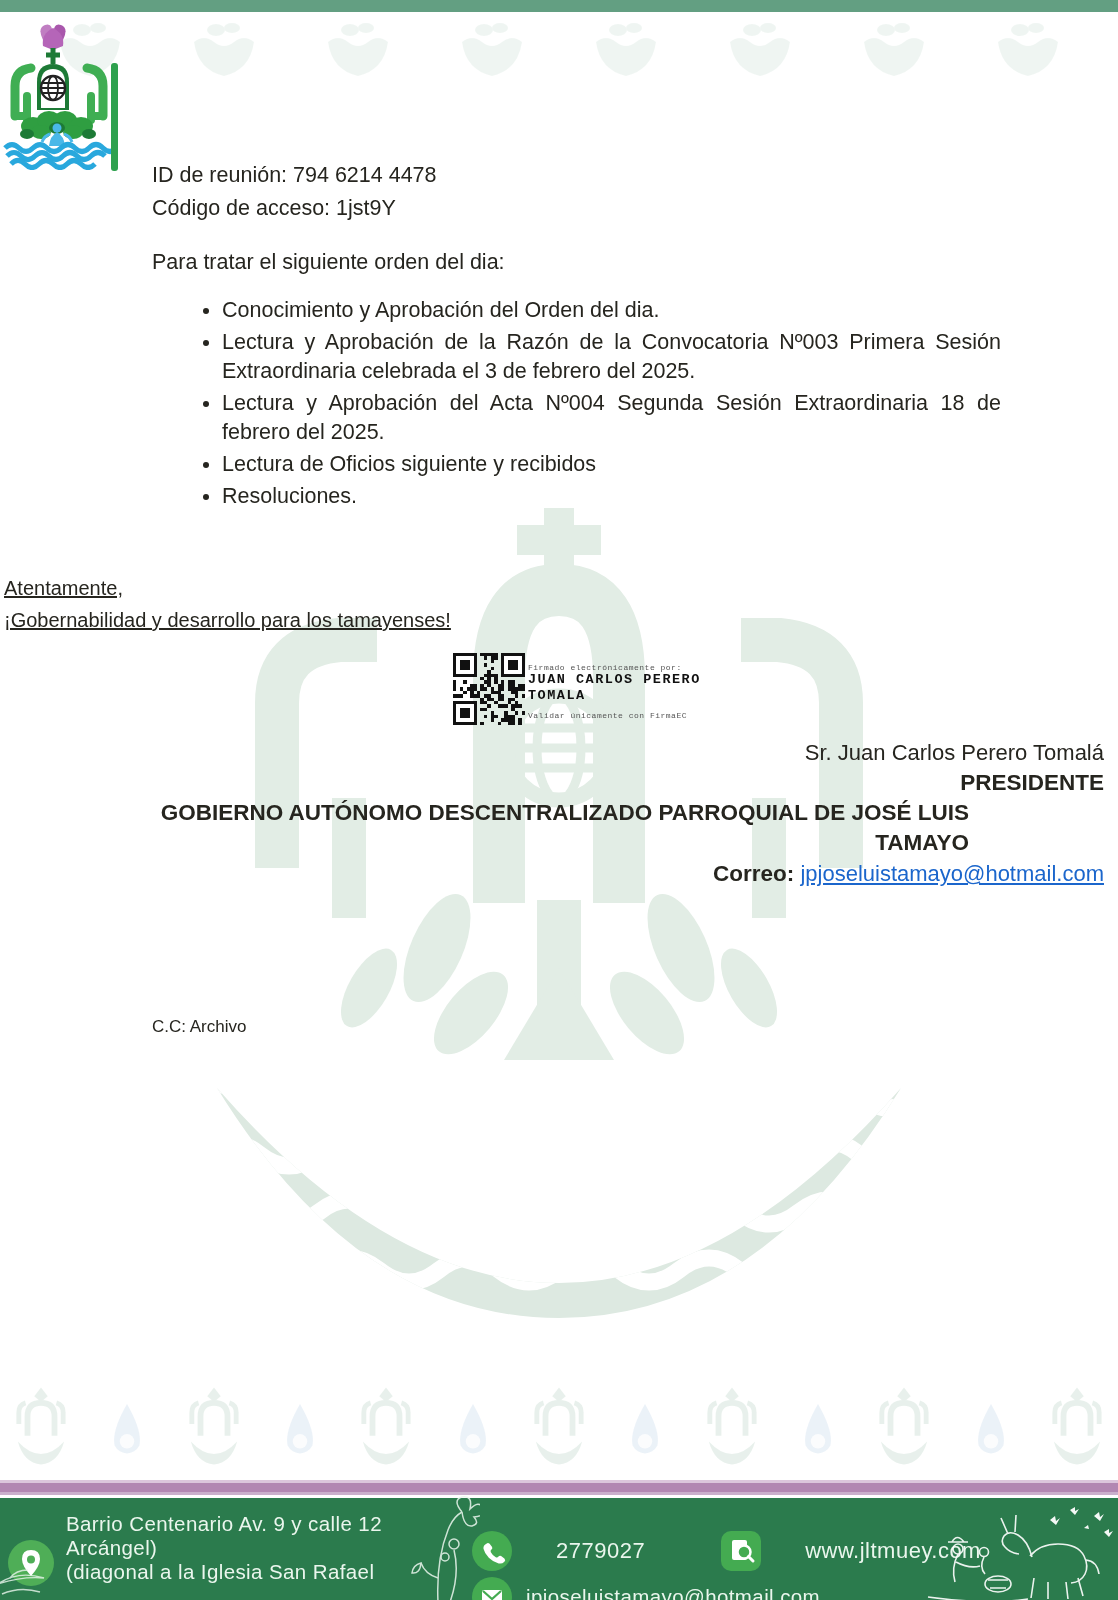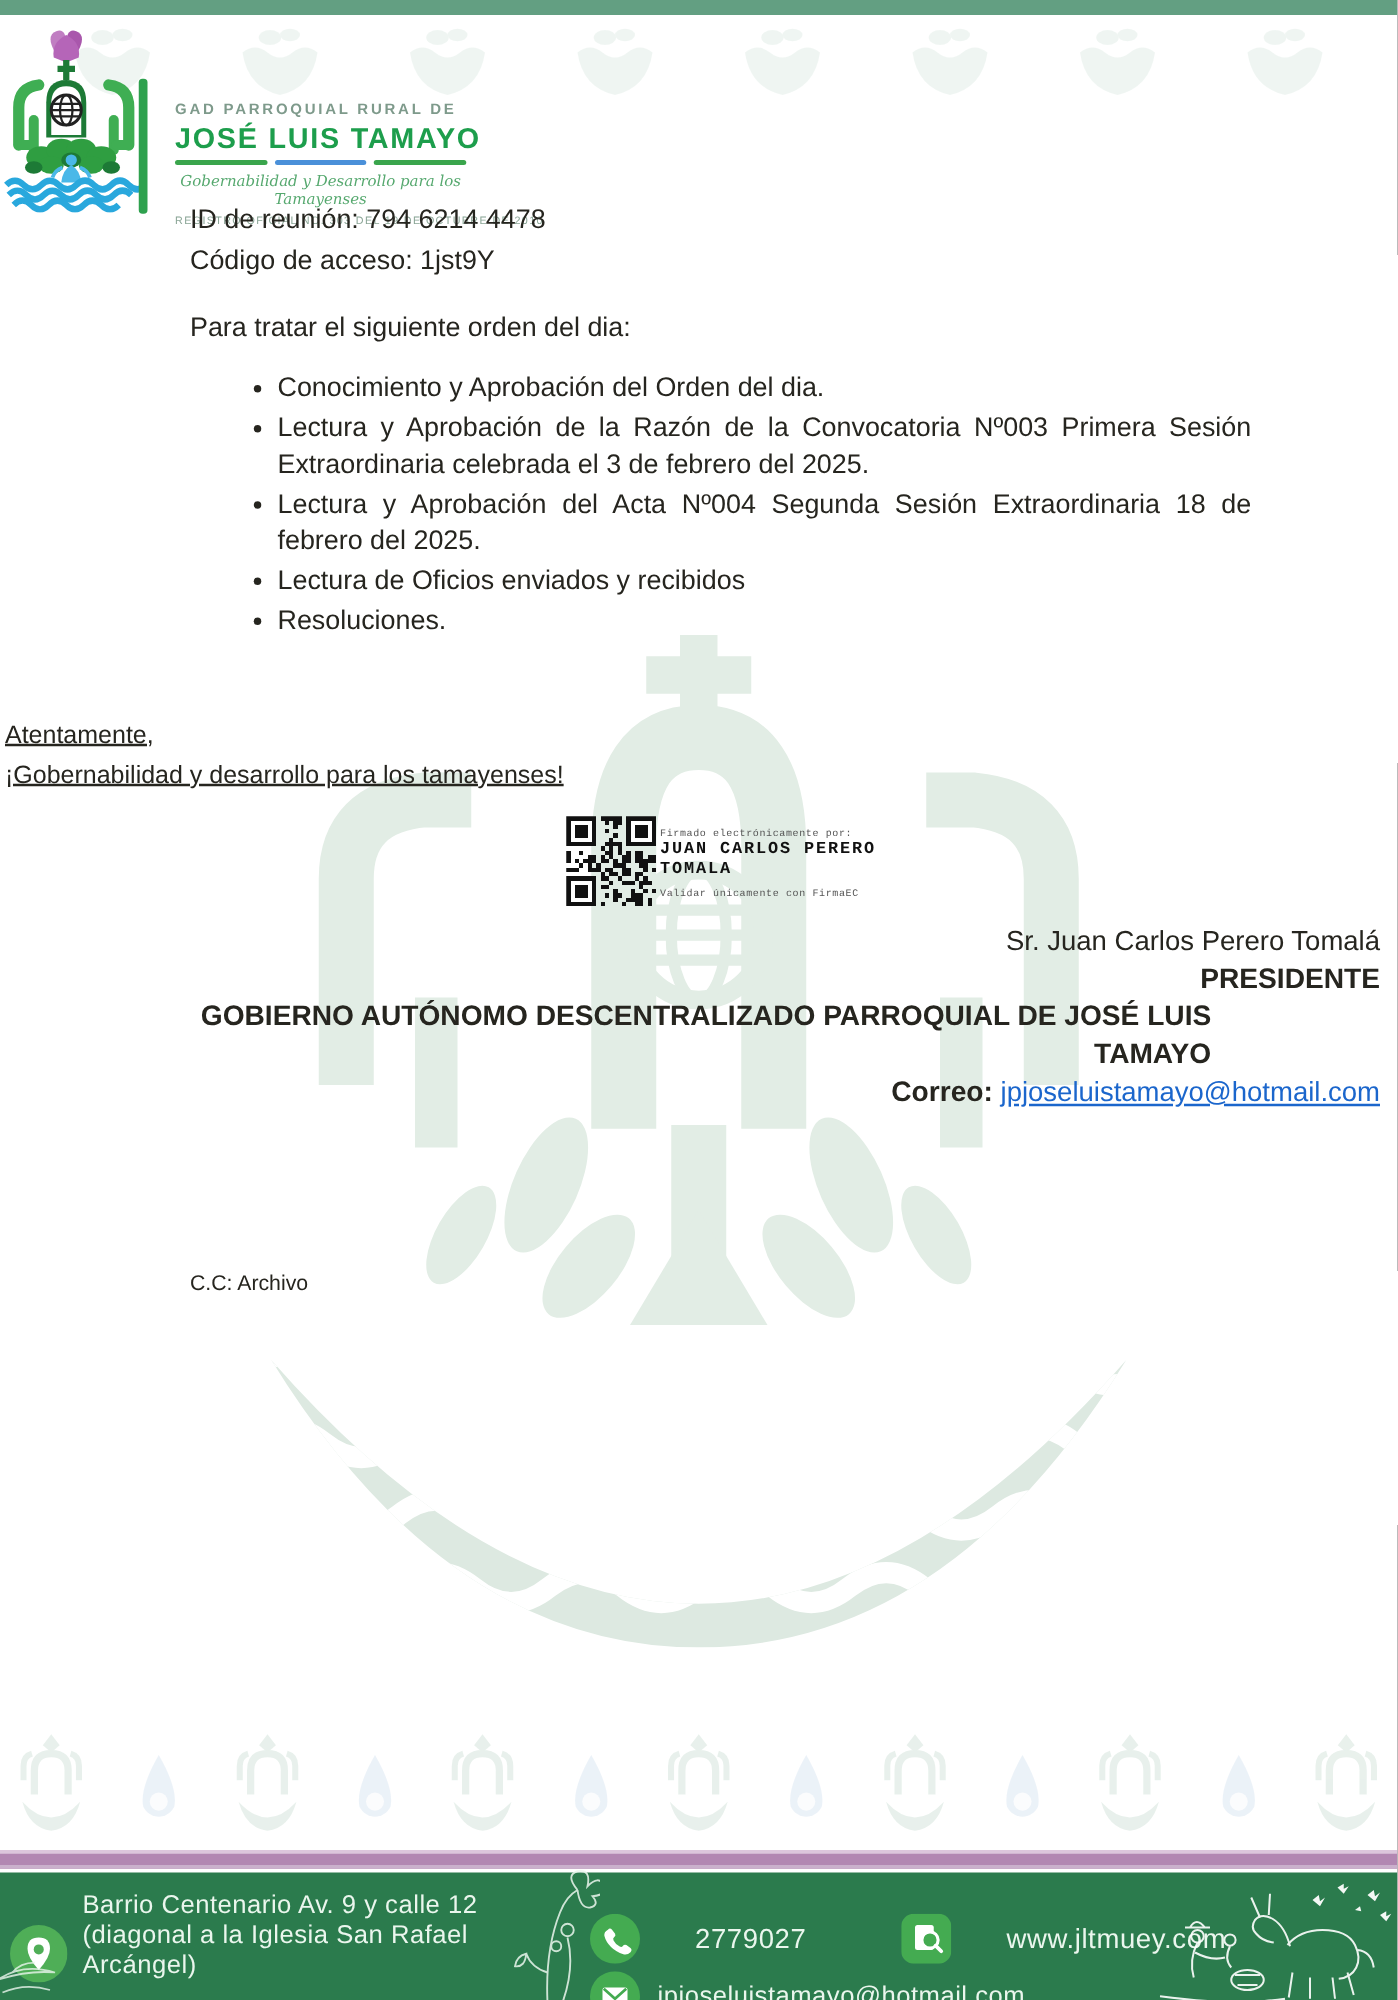--- a/index.html
+++ b/index.html
@@ -234,44 +234,33 @@
       </g>
       <g stroke="#29a8dd" stroke-width="5" fill="none">
         <path d="M2 124 q7 -7 14 0 t14 0 t14 0 t14 0 t14 0 t14 0 t14 0 t14 0"></path>
         <path d="M4 132 q7 -7 14 0 t14 0 t14 0 t14 0 t14 0 t14 0 t14 0"></path>
         <path d="M8 140 q7 -7 14 0 t14 0 t14 0 t14 0 t14 0 t14 0"></path>
       </g>
     </g>
   </svg>
   <div class="logo-divider"></div>
 
-  <div class="brand">
-    <div class="brand-small">GAD PARROQUIAL RURAL DE</div>
-    <div class="brand-title">JOSÉ LUIS TAMAYO</div>
-    <div class="brand-rule">
-      <span class="rule-g"></span>
-        <span class="rule-b"></span>
-        <span class="rule-g"></span>
-    </div>
-    <div class="brand-slogan">Gobernabilidad y Desarrollo para los Tamayenses</div>
-    <div class="brand-registro">REGISTRO OFICIAL NO. 303 DEL 19 DE OCTUBRE DE 2010</div>
-  </div>
 
   <div class="meeting">
     <div>ID de reunión: 794 6214 4478</div>
     <div>Código de acceso: 1jst9Y</div>
   </div>
 
   <div class="intro">Para tratar el siguiente orden del dia:</div>
 
   <ul class="agenda">
     <li>Conocimiento y Aprobación del Orden del dia.</li>
     <li>Lectura y Aprobación de la Razón de la Convocatoria Nº003 Primera Sesión Extraordinaria celebrada el 3 de febrero del 2025.</li>
     <li>Lectura y Aprobación del Acta Nº004 Segunda Sesión Extraordinaria 18 de febrero del 2025.</li>
-    <li>Lectura de Oficios enviados y recibidos</li>
+    <li>Lectura de Oficios siguiente y recibidos</li>
     <li>Resoluciones.</li>
   </ul>
 
   <div class="closing">
     <div>Atentamente,</div>
     <div>¡Gobernabilidad y desarrollo para los tamayenses!</div>
   </div>
 
   <div class="stamp">
     <svg class="qr-box" viewBox="0 0 72 72" shape-rendering="crispEdges" fill="#111">
@@ -424,22 +413,22 @@
   <div class="divider-pink"></div>
 
   <div class="footer">
     <svg class="f-pin" width="46" height="46" viewBox="0 0 46 46">
       <circle cx="23" cy="23" r="23" fill="#4fae57"></circle>
       <path d="M23 10 q9 0 9 9 q0 7 -9 17 q-9 -10 -9 -17 q0 -9 9 -9 Z" fill="#fff"></path>
       <circle cx="23" cy="19.5" r="4" fill="#4fae57"></circle>
     </svg>
     <div class="f-address">
       <div>Barrio Centenario Av. 9 y calle 12</div>
+      <div>Arcángel)</div>
       <div>(diagonal a la Iglesia San Rafael</div>
-      <div>Arcángel)</div>
     </div>
 
     <svg class="f-flower" width="82" height="106" viewBox="0 0 82 106">
       <g fill="none" stroke="#ebf6ee" stroke-width="1.5" opacity=".85">
         <path d="M40 106 q-2 -42 10 -72 q5 -13 14 -18"></path>
         <path d="M64 16 q-10 -12 0 -15 q11 -2 8 12 q9 -9 13 -1 q3 8 -9 9 q6 7 -2 9 q-8 1 -10 -14"></path>
         <path d="M52 106 q10 -28 4 -52"></path>
         <circle cx="56" cy="48" r="5"></circle>
           <circle cx="47" cy="61" r="4"></circle>
         <path d="M40 82 q-13 -4 -17 -15"></path>

